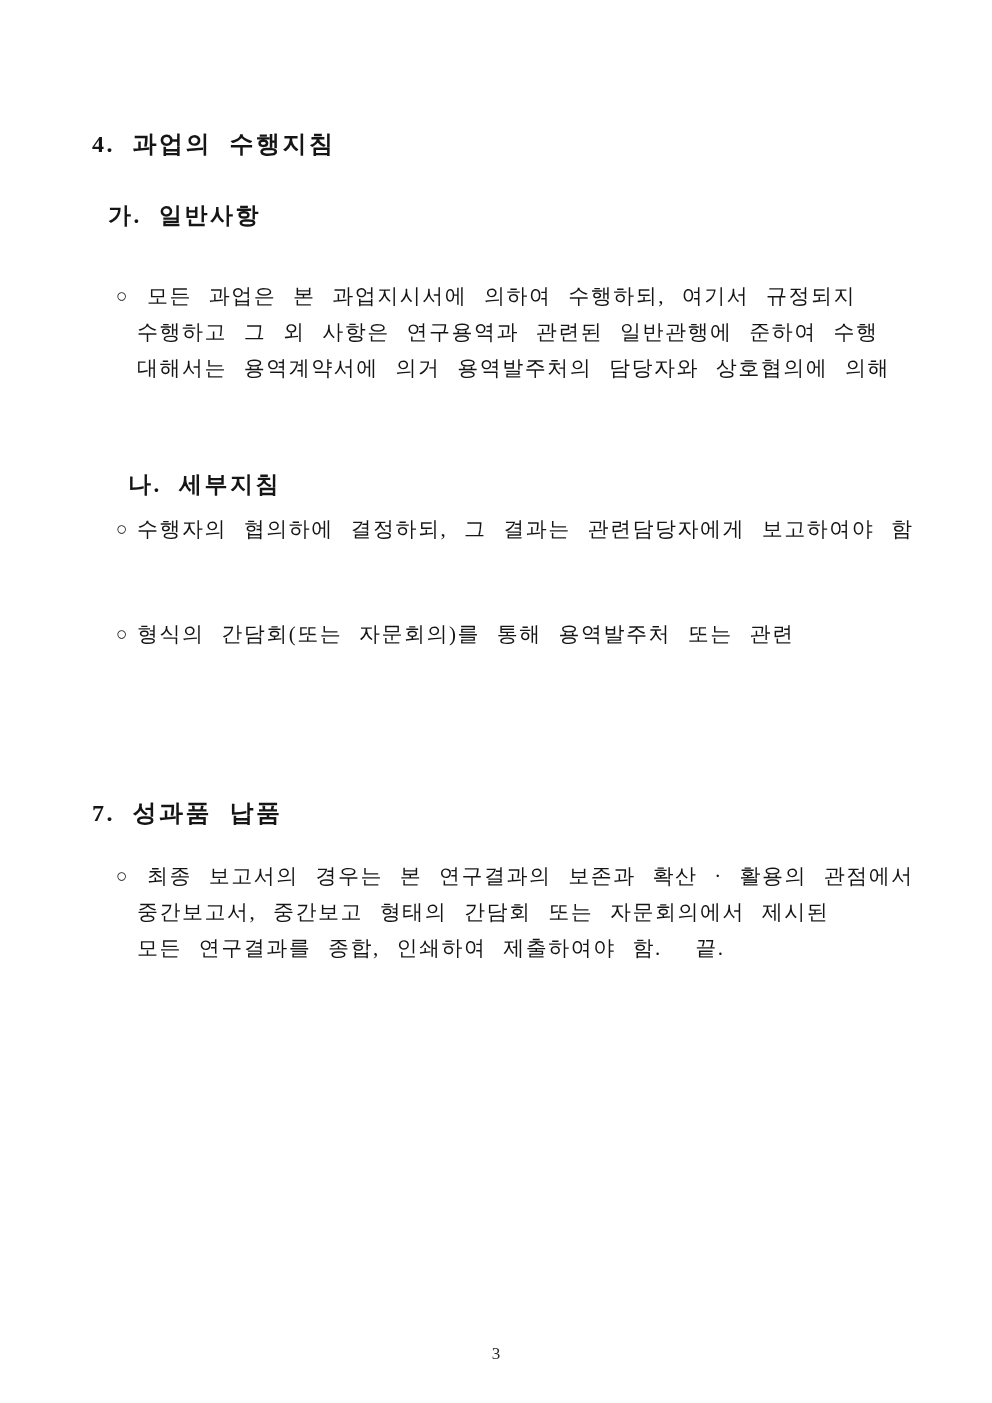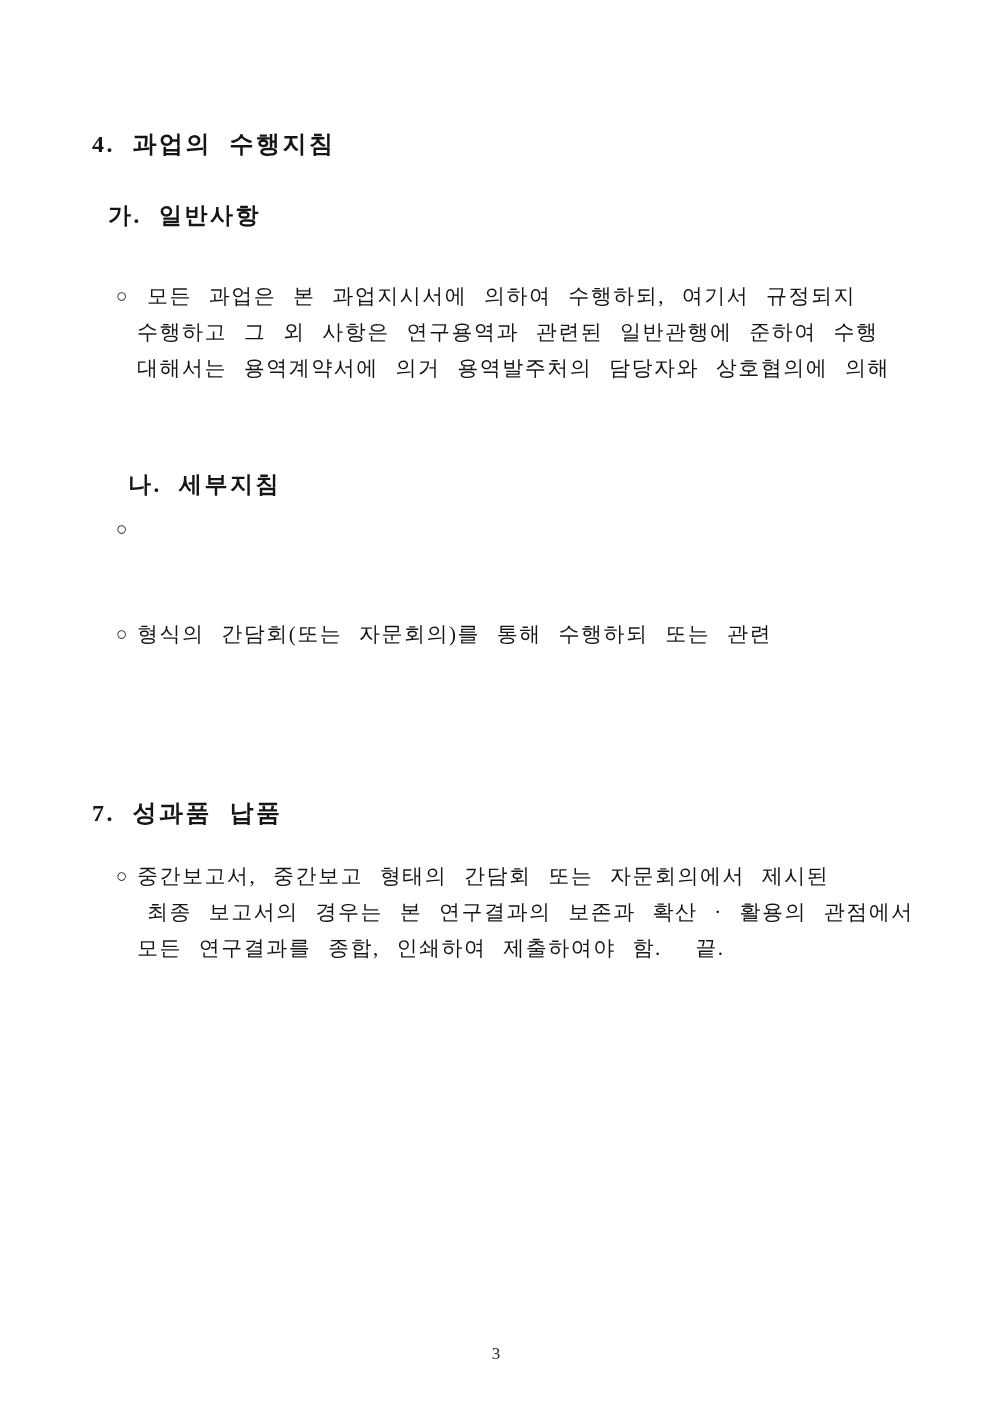--- a/index.html
+++ b/index.html
@@ -75,31 +75,32 @@
     <span class="marker">○</span>
     <div class="line first">모든 과업은 본 과업지시서에 의하여 수행하되, 여기서 규정되지</div>
     <div class="line">수행하고 그 외 사항은 연구용역과 관련된 일반관행에 준하여 수행</div>
     <div class="line">대해서는 용역계약서에 의거 용역발주처의 담당자와 상호협의에 의해</div>
   </div>
 
   <div class="h2" style="left:108px; top:472px;margin-left:20px;">나. 세부지침</div>
 
   <div class="bullet" style="left:110px; top:511px;">
     <span class="marker">○</span>
+    <div class="line">수행자의 협의하에 결정하되, 그 결과는 관련담당자에게 보고하여야 함</div>
   </div>
 
   <div class="bullet" style="left:110px; top:616px;">
     <span class="marker">○</span>
-    <div class="line">형식의 간담회(또는 자문회의)를 통해 수행하되 또는 관련</div>
+    <div class="line">형식의 간담회(또는 자문회의)를 통해 용역발주처 또는 관련</div>
   </div>
 
   <div class="h1" style="left:92px; top:800px;">7. 성과품 납품</div>
 
   <div class="bullet" style="left:110px; top:858px;">
     <span class="marker">○</span>
+    <div class="line first">최종 보고서의 경우는 본 연구결과의 보존과 확산 · 활용의 관점에서</div>
     <div class="line">중간보고서, 중간보고 형태의 간담회 또는 자문회의에서 제시된</div>
-    <div class="line first">최종 보고서의 경우는 본 연구결과의 보존과 확산 · 활용의 관점에서</div>
     <div class="line">모든 연구결과를 종합, 인쇄하여 제출하여야 함.  끝.</div>
   </div>
 
   <div class="pagenum">3</div>
 
 </div>
 
 </body></html>

